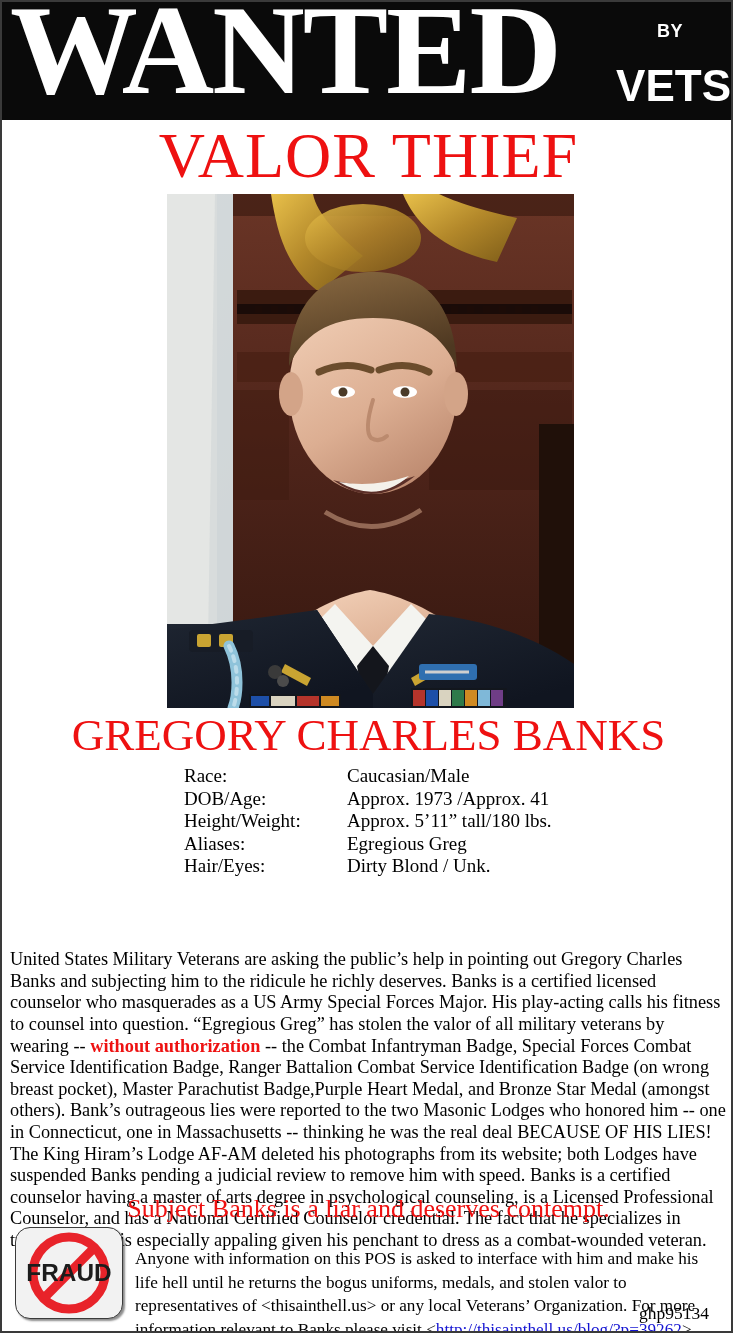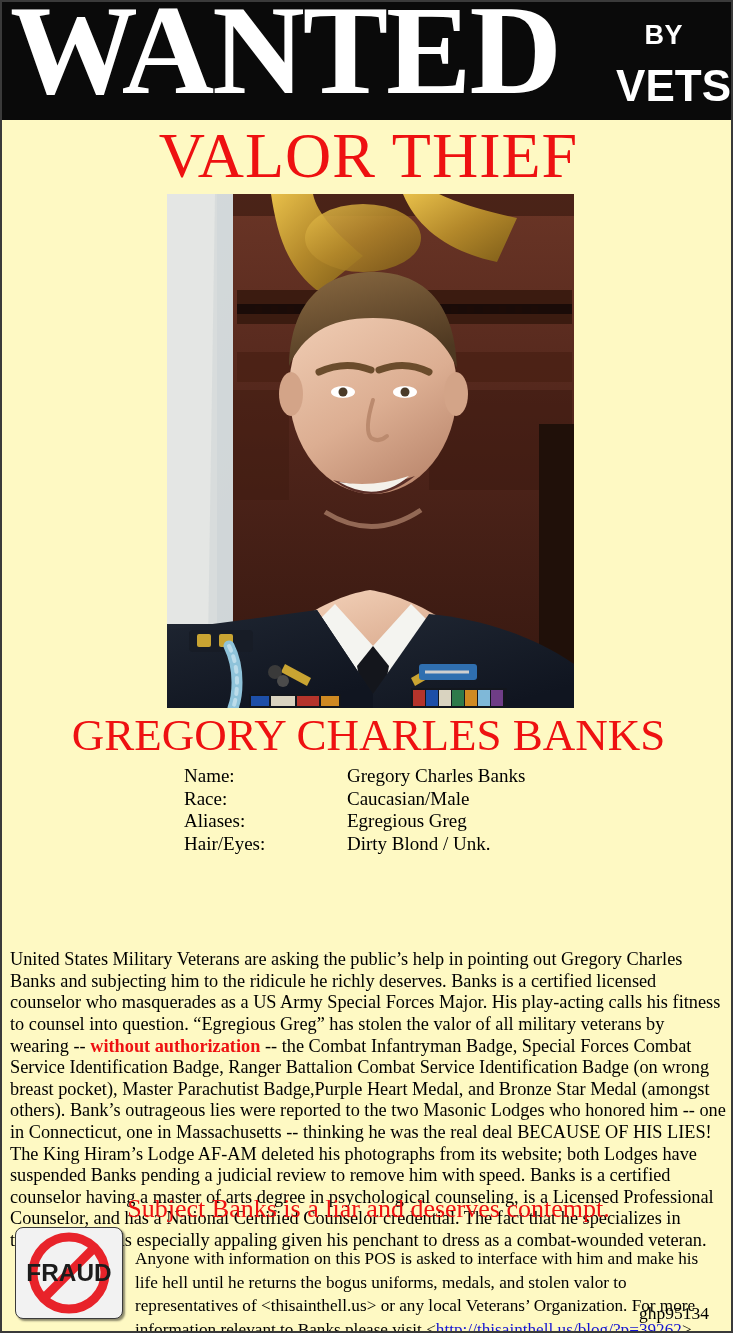--- a/index.html
+++ b/index.html
@@ -4,21 +4,21 @@
 <style>
   html, body {
     margin: 0;
     padding: 0;
     background: #808080;
   }
   .poster {
     position: relative;
     width: 733px;
     height: 1333px;
-    background: #fef9c3;
+    background: #ffffff;
     box-sizing: border-box;
     border: 2px solid #3a3a3a;
     overflow: hidden;
     font-family: "Liberation Serif", "DejaVu Serif", serif;
     color: #000000;
   }
 
   
   .banner {
     position: absolute;
@@ -40,21 +40,21 @@
     line-height: 1;
     color: #ffffff;
     white-space: nowrap;
   }
   .banner-by {
     position: absolute;
     right: 52px;
     top: 20px;
     font-family: "Liberation Sans", "DejaVu Sans", sans-serif;
     font-weight: bold;
-    font-size: 27px;
+    font-size: 18px;
     line-height: 1;
     color: #ffffff;
     letter-spacing: 0.5px;
   }
   .banner-vets {
     position: absolute;
     right: 4px;
     top: 62px;
     font-family: "Liberation Sans", "DejaVu Sans", sans-serif;
     font-weight: bold;
@@ -142,21 +142,21 @@
 
   
   .stamp {
     position: absolute;
     left: 13px;
     top: 1225px;
     width: 106px;
     height: 90px;
     background: #f2f2f2;
     border: 1px solid #3b3b3b;
-    border-radius: 8px;
+    border-radius: 15px;
     box-shadow: 2px 2px 2px rgba(0,0,0,0.45);
     overflow: hidden;
   }
   .stamp svg { display: block; }
 
   
   .contact {
     position: absolute;
     left: 133px;
     top: 1228px;
@@ -321,26 +321,30 @@
       <circle cx="116" cy="487" r="6" fill="#4b4b4b"></circle>
     </svg>
   </div>
 
   <div class="fullname">GREGORY CHARLES BANKS</div>
 
   <div class="spec">
     <table>
       <tbody>
         <tr>
-          <td class="k">Name:</td>
-          <td class="v">Gregory Charles Banks</td>
-        </tr>
-        <tr>
           <td class="k">Race:</td>
           <td class="v">Caucasian/Male</td>
+        </tr>
+        <tr>
+          <td class="k">DOB/Age:</td>
+          <td class="v">Approx. 1973 /Approx. 41</td>
+        </tr>
+        <tr>
+          <td class="k">Height/Weight:</td>
+          <td class="v">Approx. 5’11” tall/180 lbs.</td>
         </tr>
         <tr>
           <td class="k">Aliases:</td>
           <td class="v">Egregious Greg</td>
         </tr>
         <tr>
           <td class="k">Hair/Eyes:</td>
           <td class="v">Dirty Blond / Unk.</td>
         </tr>
       </tbody>

